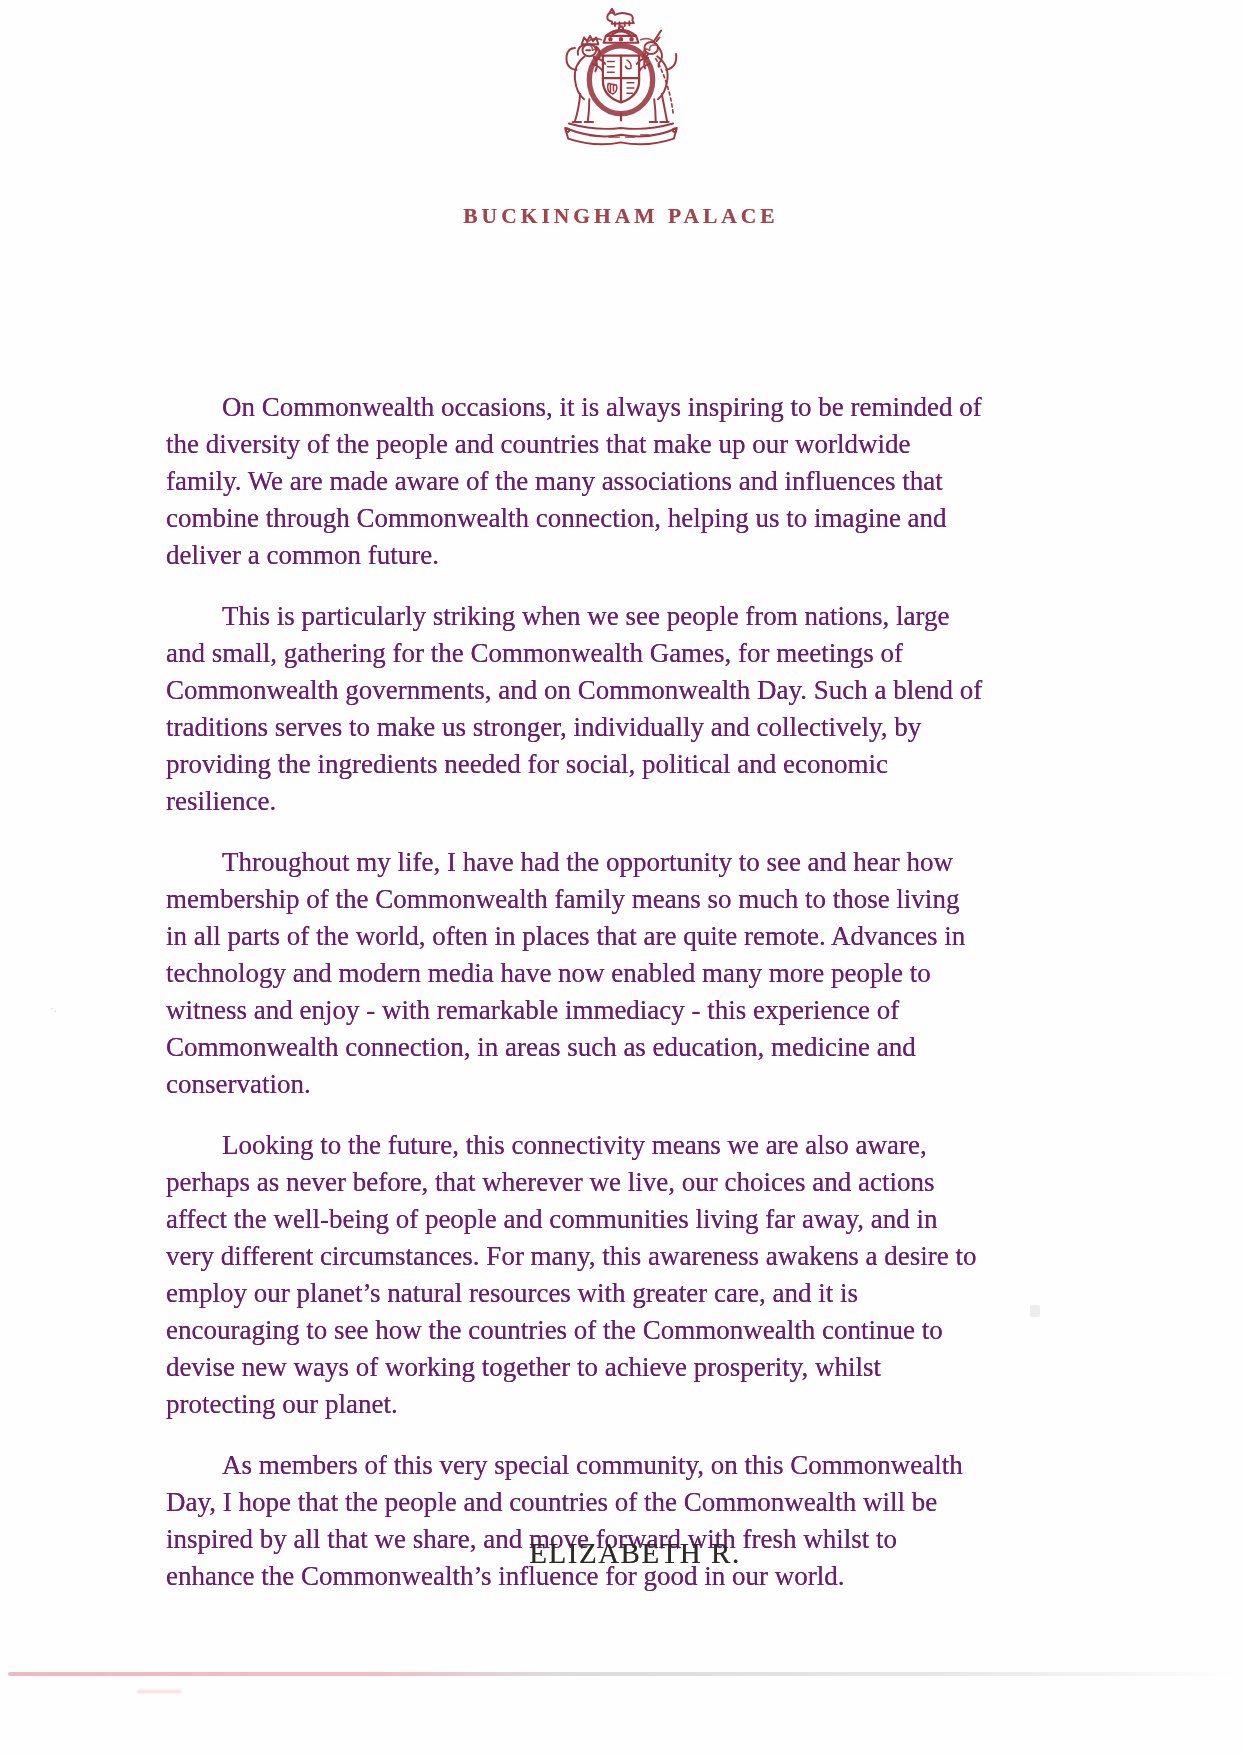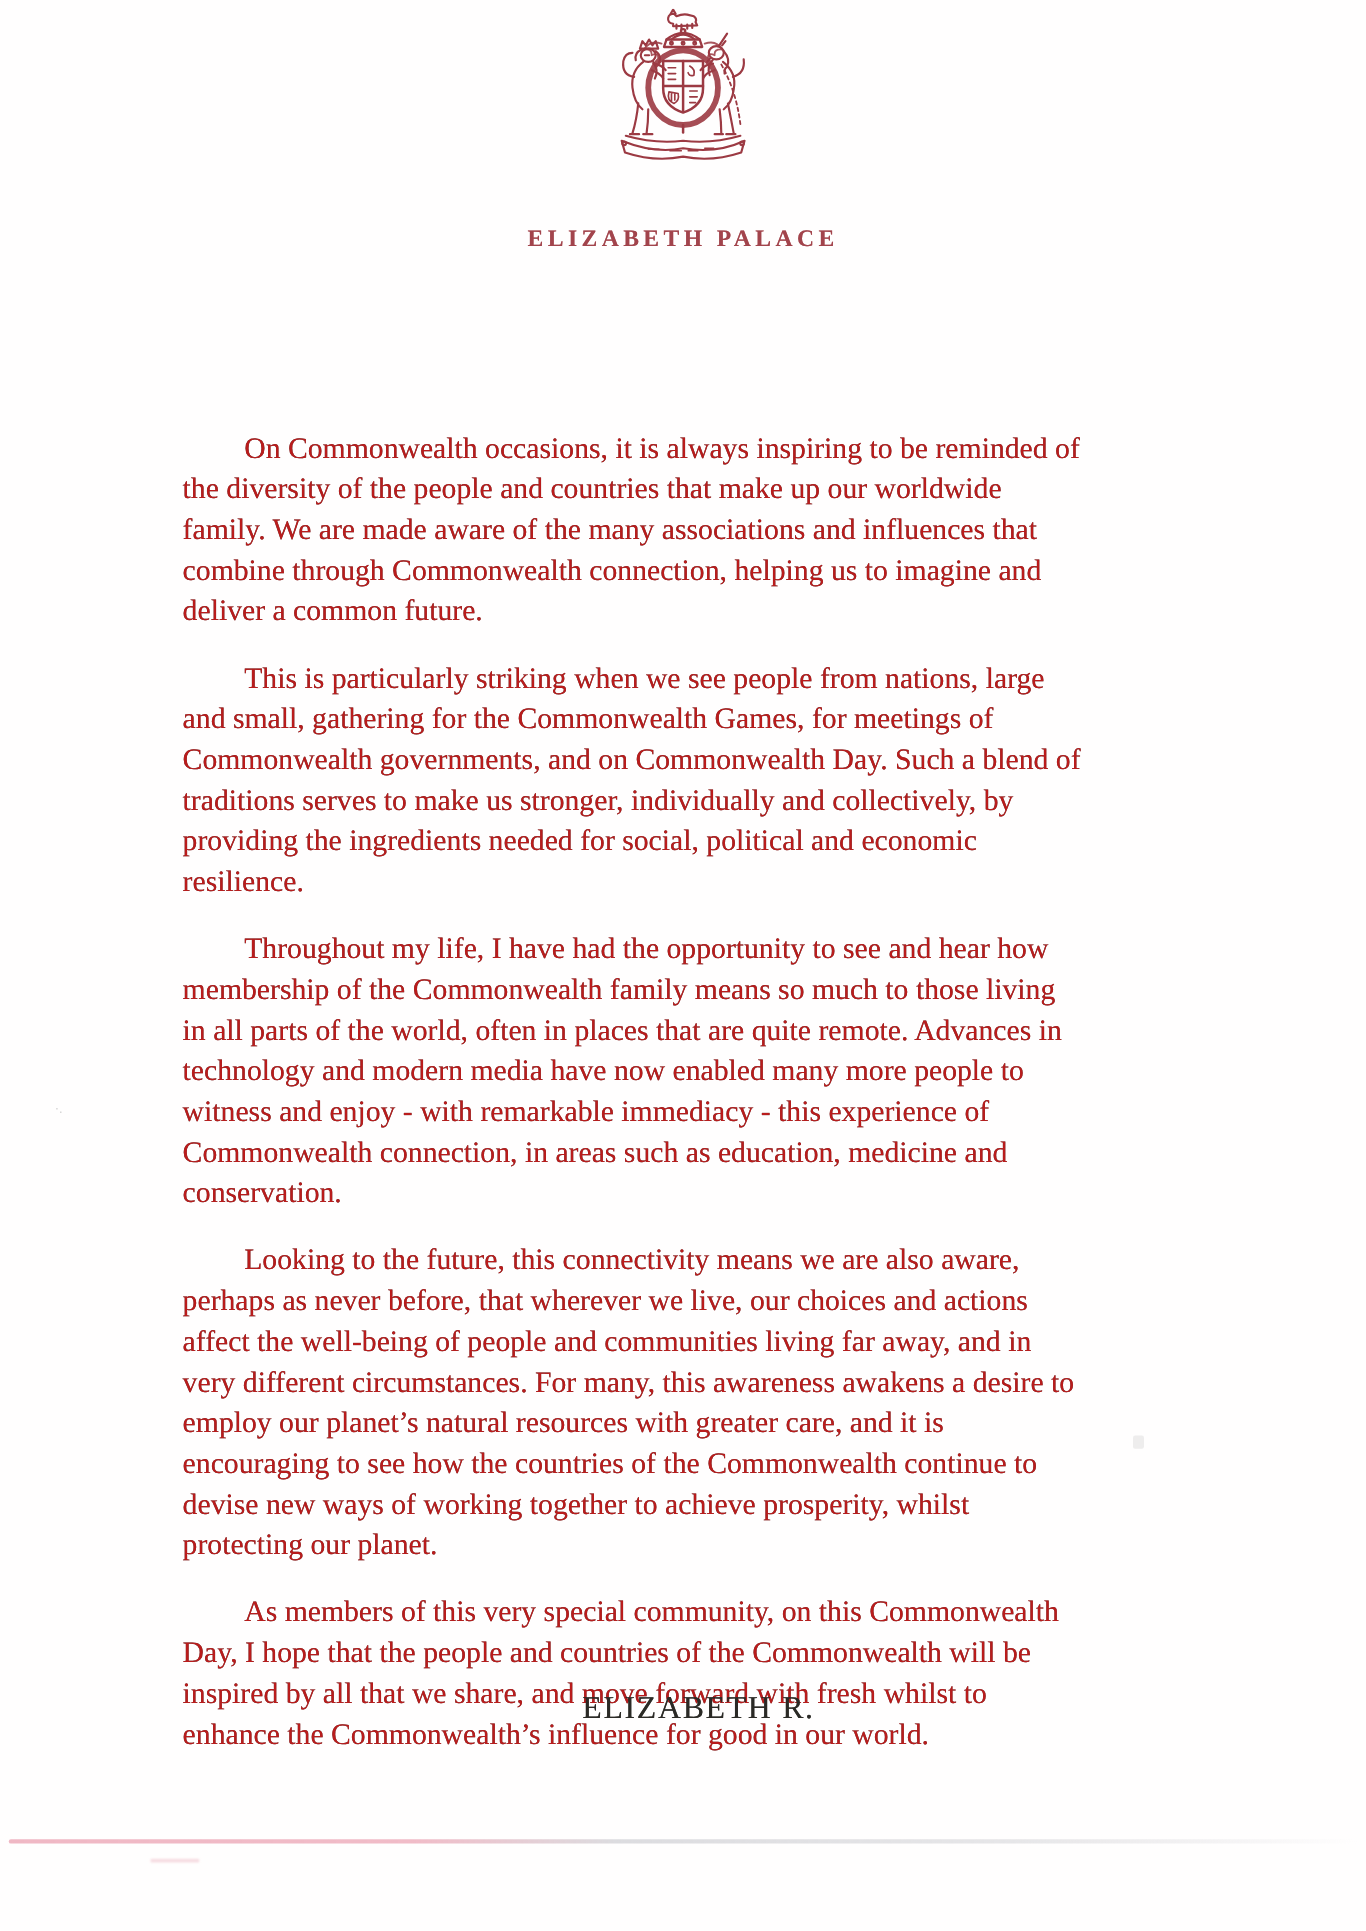--- a/index.html
+++ b/index.html
@@ -38,21 +38,21 @@
     color: #a2444c;
     text-shadow: 0 0 0.6px rgba(162,68,76,0.65);
   }
 
   
   .letter-body {
     position: absolute;
     top: 389px;
     left: 166px;
     width: 820px;
-    color: #b91c1c;
+    color: #701a75;
     font-size: 27px;
     line-height: 37px;
     text-align: left;
     text-shadow: 0 0 0.55px rgba(25,25,25,0.75);
   }
   .letter-body p {
     margin: 0 0 24px 0;
     text-indent: 56px;
   }
 
@@ -193,21 +193,21 @@
           <path d="M31,153 q35,10 69,6 q35,4 69,-6"></path>
           <path d="M26,159 q40,16 74,9 q40,7 74,-9 l-4,14 q-36,12 -70,5 q-34,7 -70,-5 z"></path>
           <g stroke-width="1.6">
             <path d="M58,169 h13 M84,171 h14 M106,171 h12 M126,168 h11"></path>
           </g>
           <circle cx="29" cy="162" r="2.2"></circle>
             <circle cx="171" cy="162" r="2.2"></circle>
         </g>
       </svg>
     </span>
-    <div class="letterhead-title">ELIZABETH PALACE</div>
+    <div class="letterhead-title">BUCKINGHAM PALACE</div>
   </div>
 
   <div class="letter-body">
     <p>On Commonwealth occasions, it is always inspiring to be reminded of the diversity of the people and countries that make up our worldwide family.  We are made aware of the many associations and influences that combine through Commonwealth connection, helping us to imagine and deliver a common future.</p>
     <p>This is particularly striking when we see people from nations, large and small, gathering for the Commonwealth Games, for meetings of Commonwealth governments, and on Commonwealth Day.  Such a blend of traditions serves to make us stronger, individually and collectively, by providing the ingredients needed for social, political and economic resilience.</p>
     <p>Throughout my life, I have had the opportunity to see and hear how membership of the Commonwealth family means so much to those living in all parts of the world, often in places that are quite remote.  Advances in technology and modern media have now enabled many more people to witness and enjoy - with remarkable immediacy - this experience of Commonwealth connection, in areas such as education, medicine and conservation.</p>
     <p>Looking to the future, this connectivity means we are also aware, perhaps as never before, that wherever we live, our choices and actions affect the well-being of people and communities living far away, and in very different circumstances.  For many, this awareness awakens a desire to employ our planet’s natural resources with greater care, and it is encouraging to see how the countries of the Commonwealth continue to devise new ways of working together to achieve prosperity, whilst protecting our planet.</p>
     <p>As members of this very special community, on this Commonwealth Day, I hope that the people and countries of the Commonwealth will be inspired by all that we share, and move forward with fresh whilst to enhance the Commonwealth’s influence for good in our world.</p>
   </div>
 

